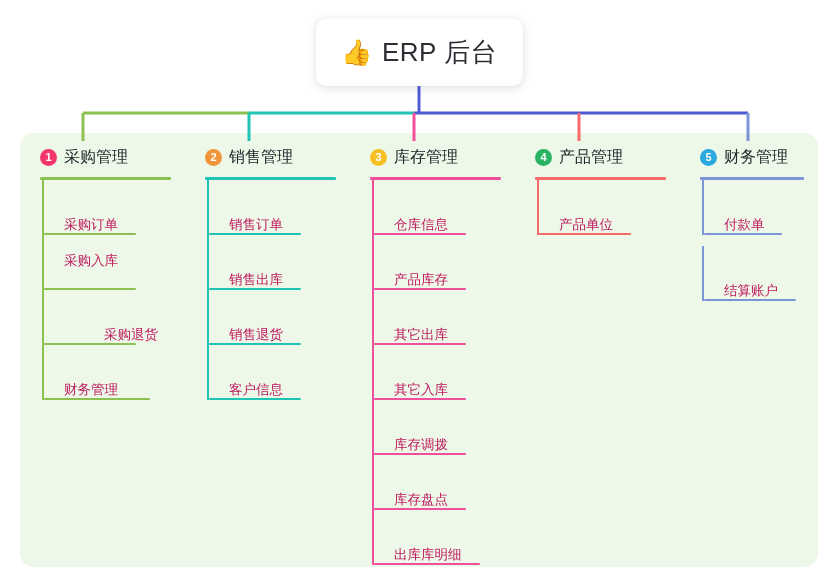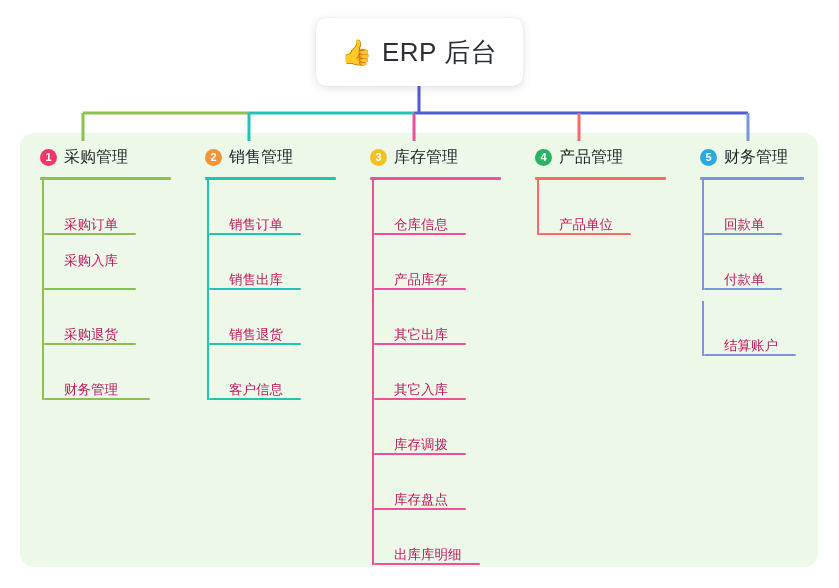--- a/index.html
+++ b/index.html
@@ -190,21 +190,21 @@
         <div class="head-rule" style="background: rgb(140, 193, 82); width: 131px;"></div>
         <div class="leaves">
           <div class="leaf" style="border-left-color: rgb(140, 193, 82);">
             <span class="leaf-label">采购订单</span>
             <div class="leaf-rule" style="background: rgb(140, 193, 82); width: 92px;"></div>
           </div>
           <div class="leaf" style="border-left-color: rgb(140, 193, 82); align-items: center;">
             <span class="leaf-label">采购入库</span>
             <div class="leaf-rule" style="background: rgb(140, 193, 82); width: 92px;"></div>
           </div>
-          <div class="leaf" style="border-left-color: rgb(140, 193, 82);">
+          <div class="leaf" style="border-left-color: rgb(140, 193, 82); padding-left: 40px;">
             <span class="leaf-label">采购退货</span>
             <div class="leaf-rule" style="background: rgb(140, 193, 82); width: 92px;"></div>
           </div>
           <div class="leaf" style="border-left-color: rgb(140, 193, 82);">
             <span class="leaf-label">财务管理</span>
             <div class="leaf-rule" style="background: rgb(140, 193, 82); width: 106px;"></div>
           </div>
         </div>
       </div>
       <div class="branch" style="width: 165px;">
@@ -283,24 +283,20 @@
         </div>
       </div>
       <div class="branch" style="width: 138px;">
         <div class="branch-head">
           <span class="badge" style="background: rgb(42, 168, 224);">5</span>
           <span class="branch-title">财务管理</span>
         </div>
         <div class="head-rule" style="background: rgb(123, 149, 216); width: 104px;"></div>
         <div class="leaves">
           <div class="leaf" style="border-left-color: rgb(123, 149, 216);">
-            <span class="leaf-label">回款单</span>
-            <div class="leaf-rule" style="background: rgb(123, 149, 216); width: 78px;"></div>
-          </div>
-          <div class="leaf" style="border-left-color: rgb(123, 149, 216);">
             <span class="leaf-label">付款单</span>
             <div class="leaf-rule" style="background: rgb(123, 149, 216); width: 78px;"></div>
           </div>
           <div class="leaf" style="border-left-color: rgb(123, 149, 216); margin-top: 11px;">
             <span class="leaf-label">结算账户</span>
             <div class="leaf-rule" style="background: rgb(123, 149, 216); width: 92px;"></div>
           </div>
         </div>
       </div>
     </div>

